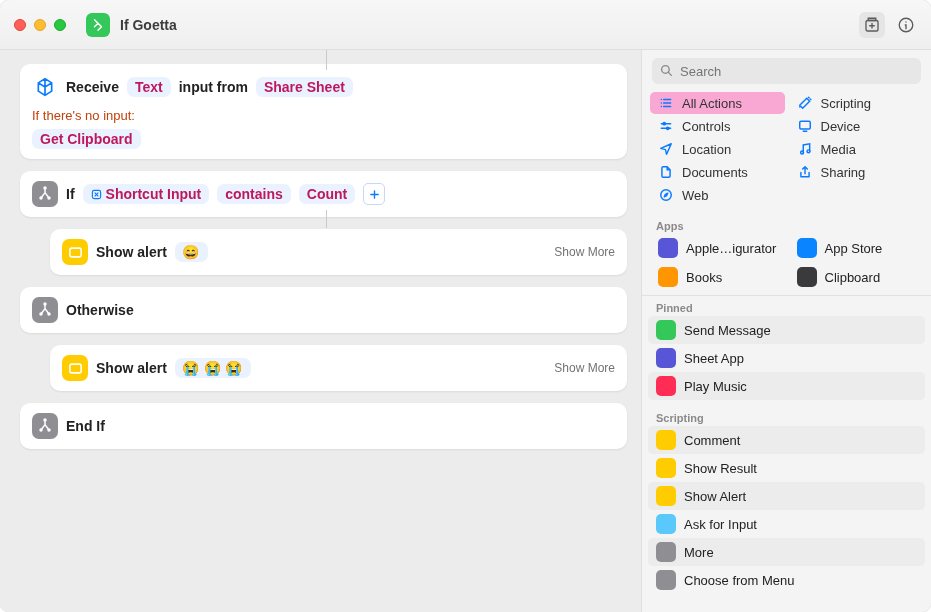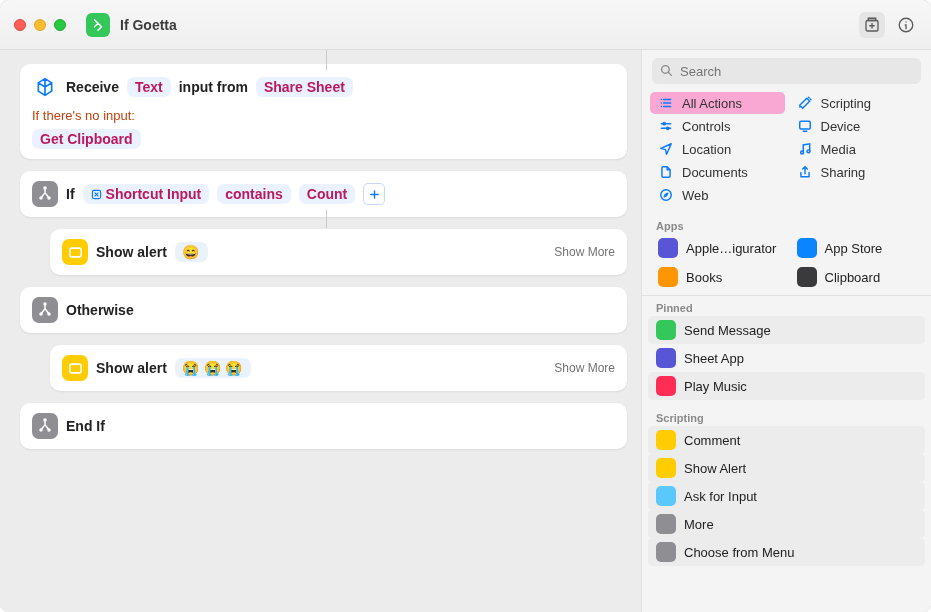--- a/index.html
+++ b/index.html
@@ -335,20 +335,24 @@
           </div>
         </div>
 
       <div style="height:6px"></div>
       <div class="section-hdr">Scripting</div>
       <div class="list" id="scripting">
           <div class="list-row striped" style="background: rgb(237, 236, 236);">
             <span class="app-icon" style="background:#ffcc00"></span>
             <span>Comment</span>
           </div>
+          <div class="list-row striped">
+            <span class="app-icon" style="background:#ffcc00"></span>
+            <span>Show Result</span>
+          </div>
           <div class="list-row striped" style="background: rgb(237, 236, 236);">
             <span class="app-icon" style="background:#ffcc00"></span>
             <span>Show Alert</span>
           </div>
           <div class="list-row striped">
             <span class="app-icon" style="background:#5ac8fa"></span>
             <span>Ask for Input</span>
           </div>
           <div class="list-row striped" style="background: rgb(237, 236, 236);">
             <span class="app-icon" style="background:#8e8e93"></span>

